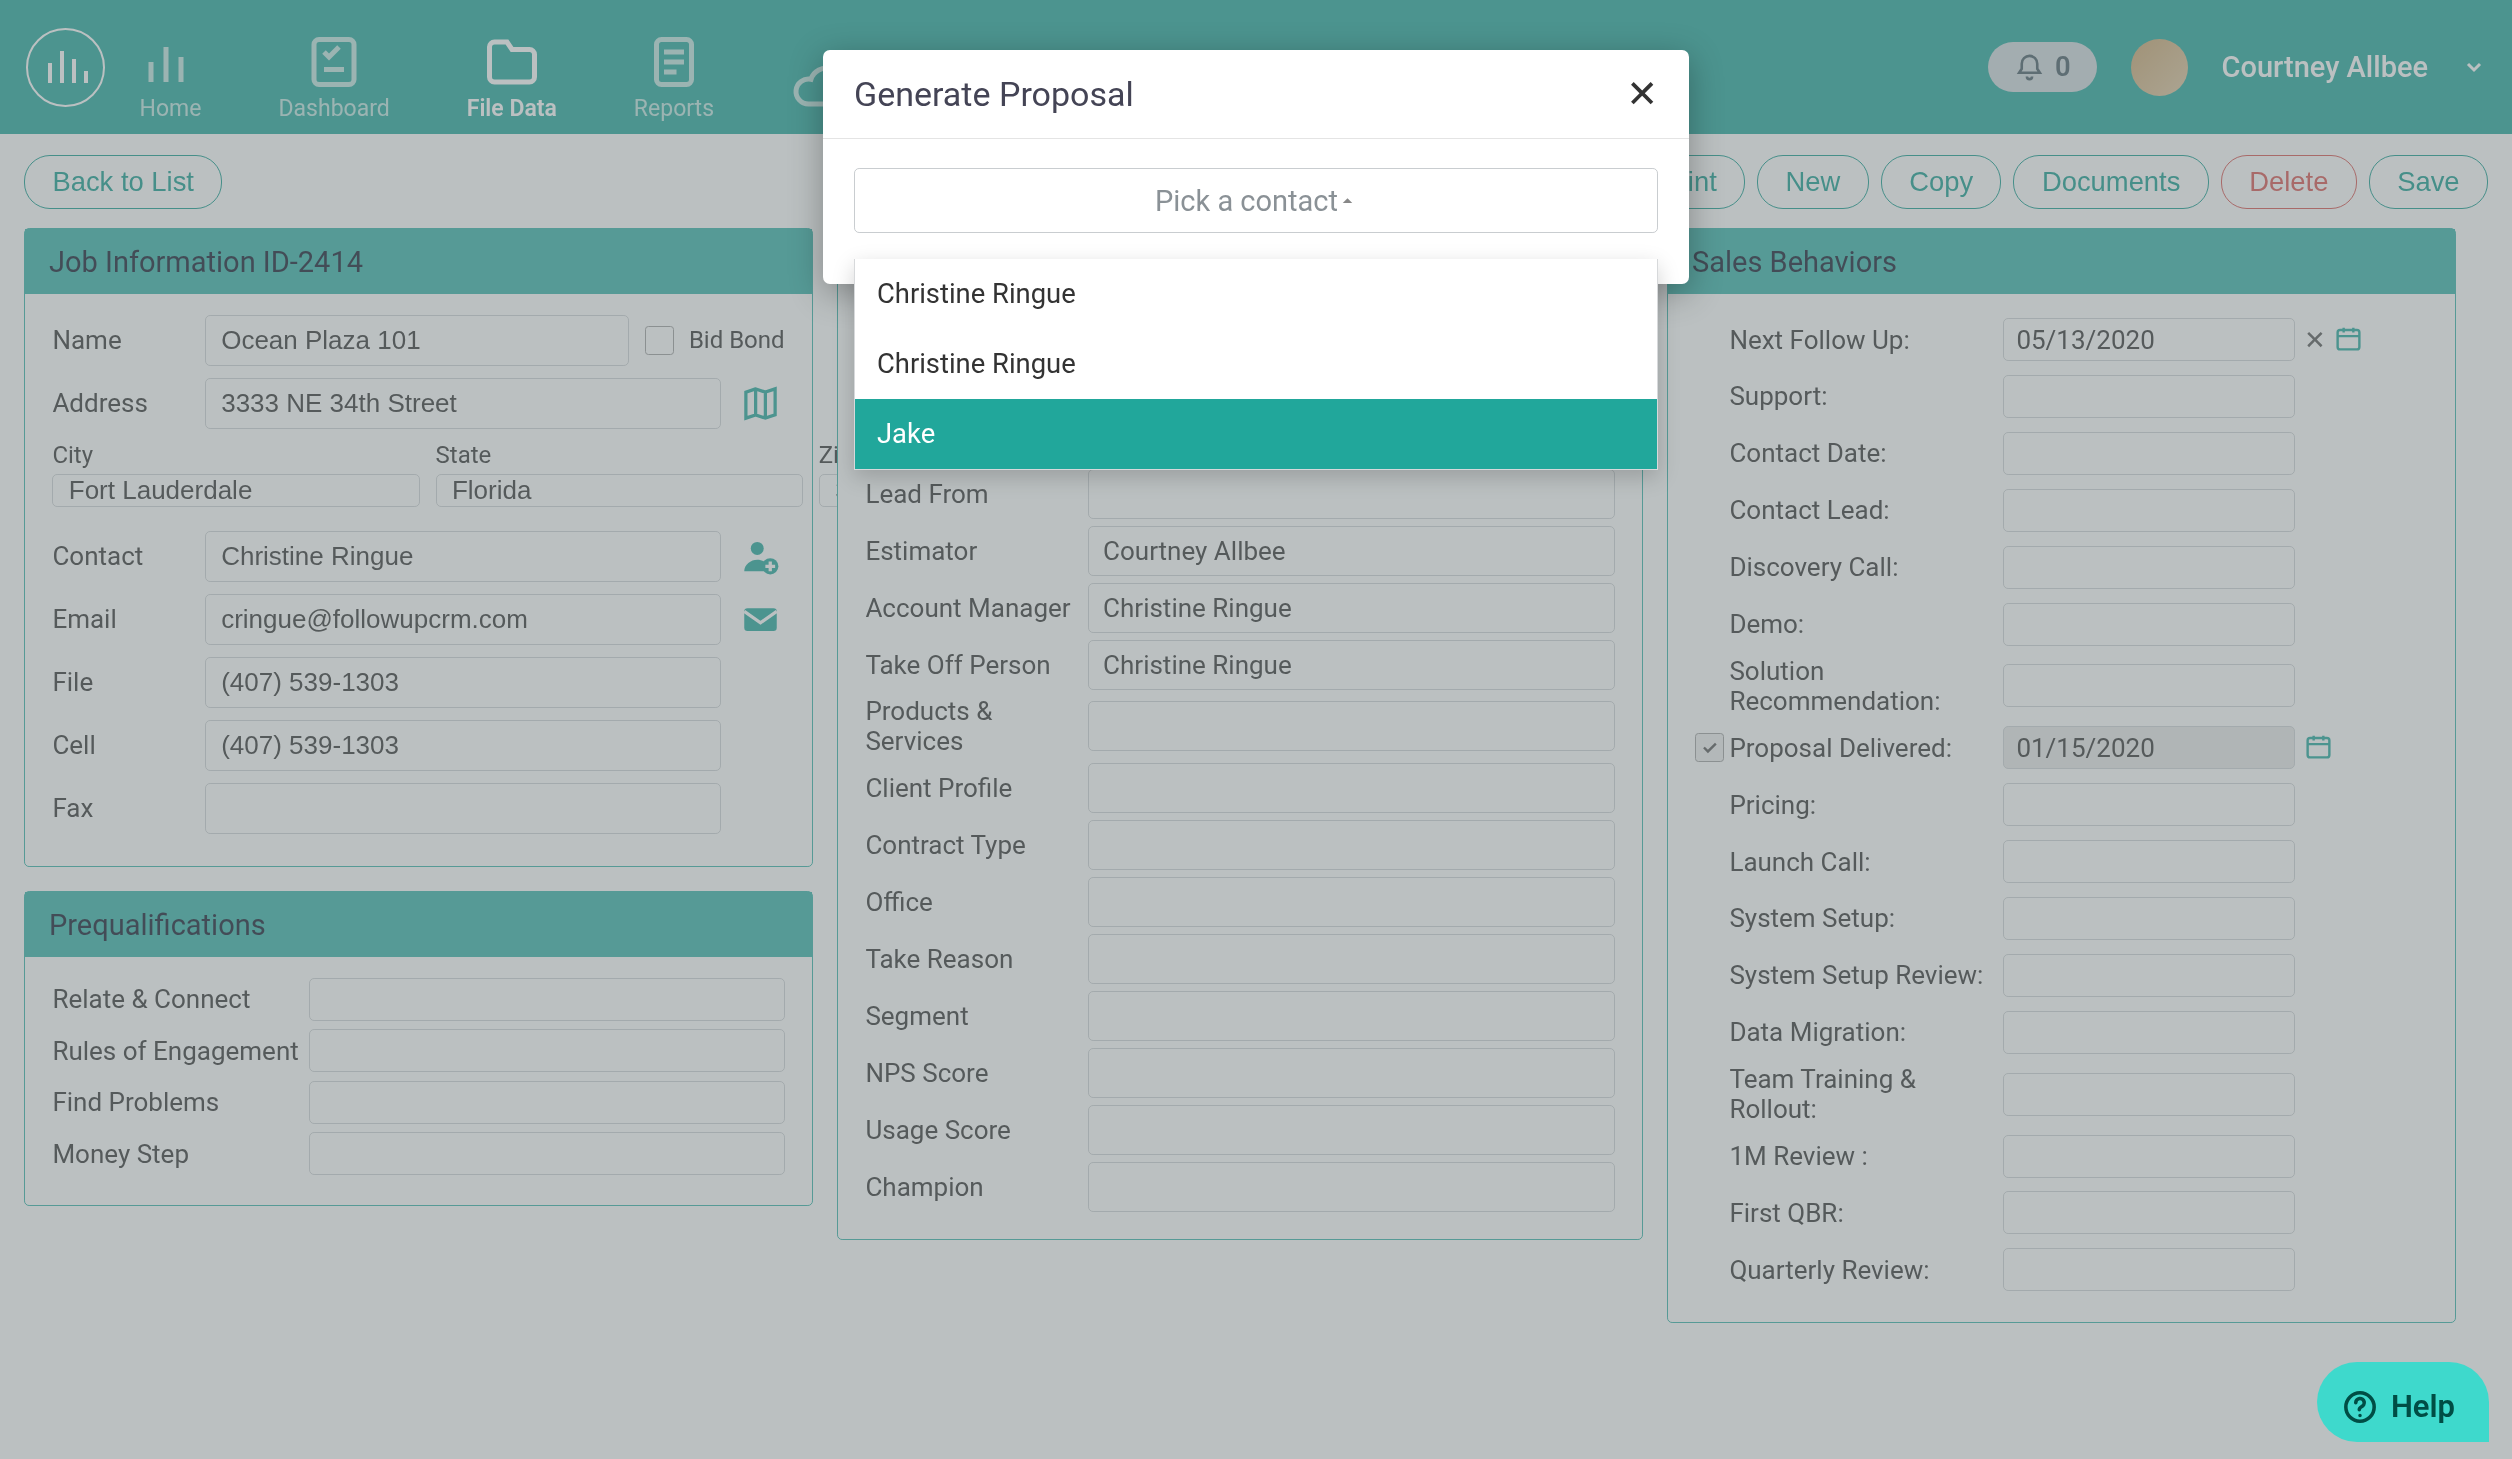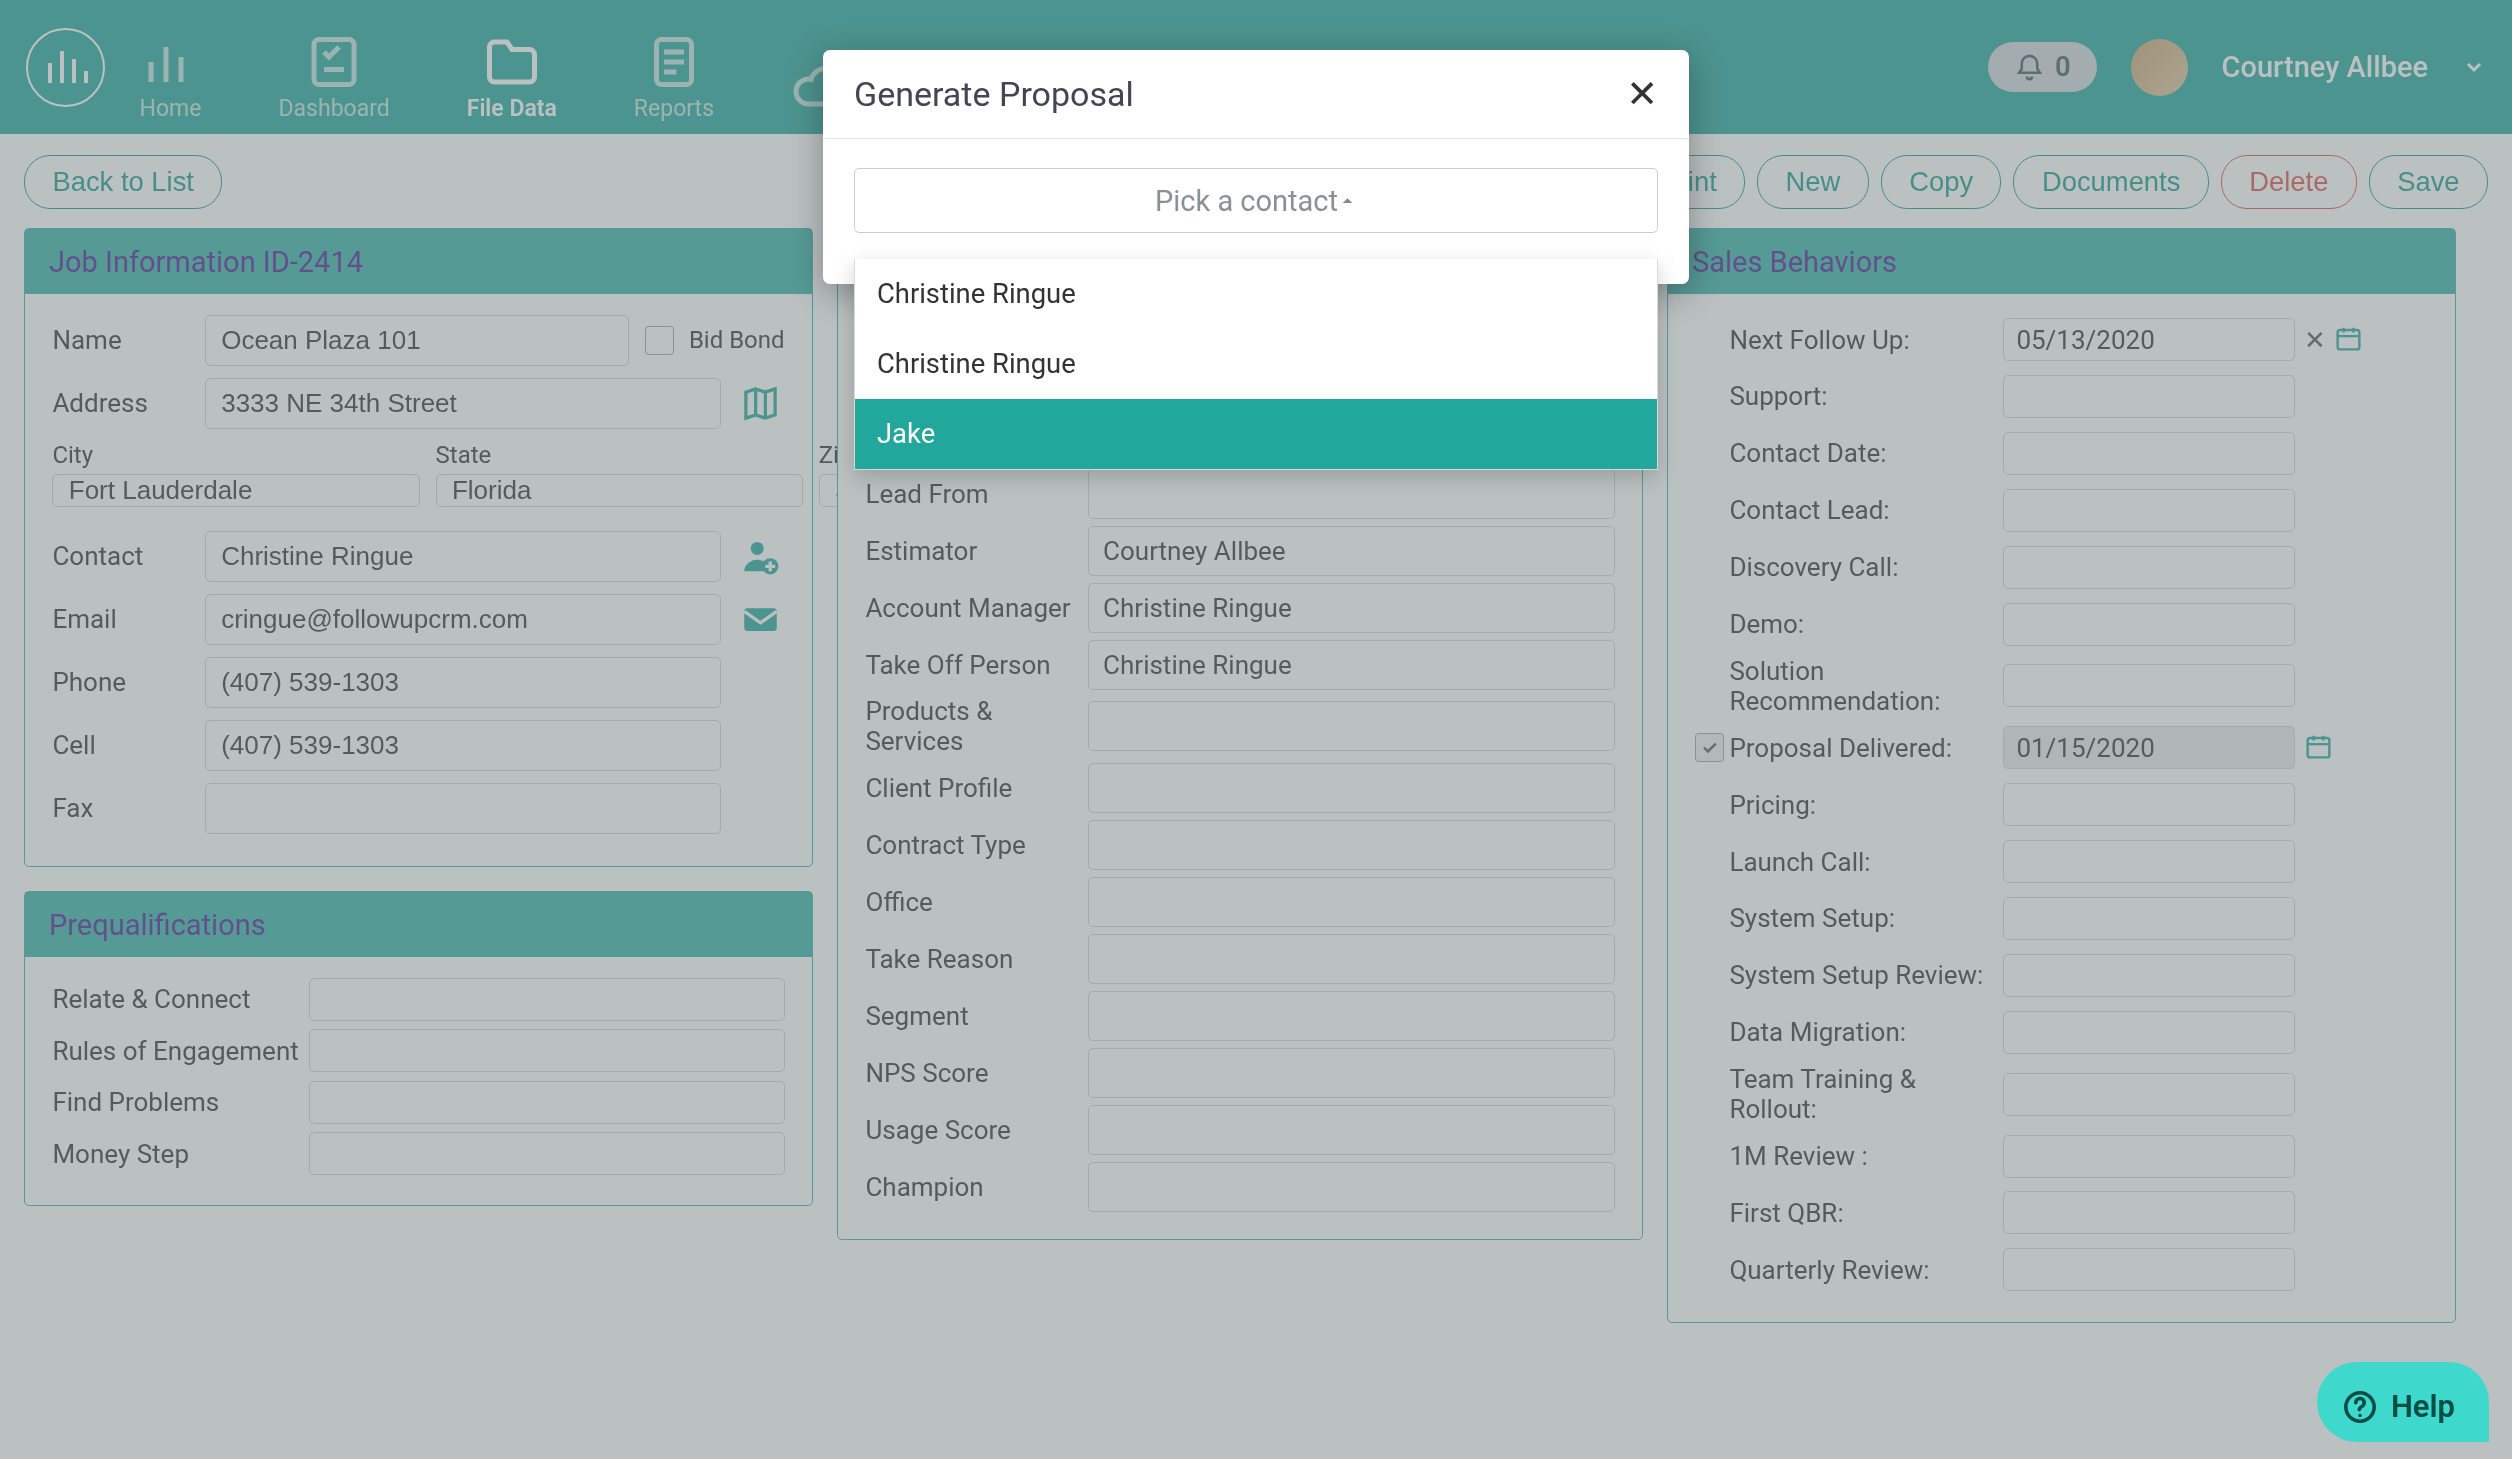--- a/index.html
+++ b/index.html
@@ -18,21 +18,21 @@
   
   .page { padding: 20.6px 24px; position: relative; }
   .toolbar-row { display:flex; align-items:center; margin-bottom: 19px;}
   .btn { border-radius: 26px; padding: 10.3px 27.4px; font-size: 27.4px; cursor:pointer; border:1.7px solid; background:#fff;}
   .btn-teal { color:#159c8f; border-color:#159c8f;}
   .btn-red  { color:#d9534f; border-color:#d9534f;}
   .toolbar-actions { margin-left:auto; display:flex; gap:12px;}
   .columns { display:flex; gap: 24px; }
   .col { flex:1; }
   .panel { border:1.7px solid #34b3a8; border-radius:5.1px; margin-bottom: 24px; background:#fff;}
-  .panel-header { background:#34b3a8; color:#4c1d95; font-size:29px; padding:15.4px 24px;}
+  .panel-header { background:#34b3a8; color:#0f172a; font-size:29px; padding:15.4px 24px;}
   .panel-body { padding: 20.6px 27.4px;}
   .field-row { display:flex; align-items:center; gap:15.4px; margin-bottom:12px;justify-content:flex-end; }
   .field-label { width: 137px; font-size:26px; color:#333; flex-shrink:0;}
   .field-input { flex:1; height:51px; border:0.9px solid #cfd3d6; border-radius:5.1px; padding:0 15.4px; font-size:26px; color:#333; background:#fff; }
   .icon-btn { width:48px; height:48px; display:flex; align-items:center; justify-content:center; color:#21a79b; flex-shrink:0;}
   .checkbox-box { width:29px; height:29px; border:0.9px solid #9e9e9e; border-radius:3.4px; }
   
   .mid-row { display:flex; align-items:center; margin-bottom:6.9px; }
   .mid-label { width: 223px; font-size:26px; color:#333; flex-shrink:0;}
   .mid-input { flex:1; height:50px; border:0.9px solid #cfd3d6; border-radius:5.1px; padding:0 13.7px; font-size:26px; background:#fff; display:flex; align-items:center;}
@@ -215,21 +215,21 @@
             <div class="field-label">Email</div>
             <input class="field-input" value="cringue@followupcrm.com" style="">
             <div class="icon-btn">
               <svg width="39" height="39" viewBox="0 0 24 24">
                   <rect x="2" y="5" width="20" height="14" rx="2" fill="#21a79b"></rect>
                   <path d="M2 7l10 7L22 7" stroke="#fff" stroke-width="2" fill="none"></path>
                 </svg>
             </div>
           </div>
           <div class="field-row">
-            <div class="field-label">Phone</div>
+            <div class="field-label">File</div>
             <input class="field-input" value="(407) 539-1303" style="">
             <div style="width:48px;"></div>
           </div>
           <div class="field-row">
             <div class="field-label">Cell</div>
             <input class="field-input" value="(407) 539-1303" style="">
             <div style="width:48px;"></div>
           </div>
           <div class="field-row">
             <div class="field-label">Fax</div>

